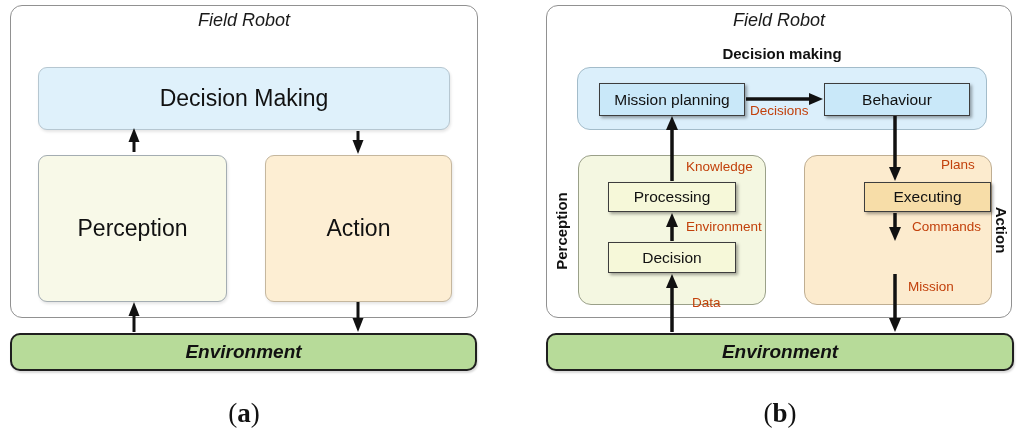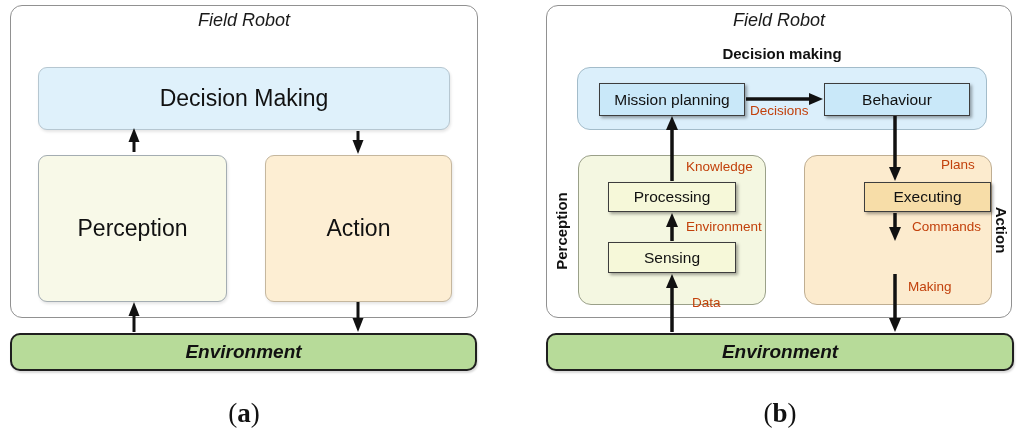--- a/index.html
+++ b/index.html
@@ -112,36 +112,36 @@
   <div class="abs vlabel cw" style="left:1001px;top:230px;">Action</div>
 
   <div class="abs smallbox blue" style="left:599px;top:83px;width:146px;height:33px;">Mission planning</div>
 
   <div class="abs smallbox blue" style="left:824px;top:83px;width:146px;height:33px;">Behaviour</div>
 
   <div class="abs flowlabel" style="left:750px;top:103px;">Decisions</div>
 
   <div class="abs smallbox yellow" style="left:608px;top:182px;width:128px;height:30px;">Processing</div>
 
-  <div class="abs smallbox yellow" style="left:608px;top:242px;width:128px;height:31px;">Sensing</div>
+  <div class="abs smallbox yellow" style="left:608px;top:242px;width:128px;height:31px;">Decision</div>
 
   <div class="abs flowlabel" style="left:686px;top:159px;">Knowledge</div>
 
   <div class="abs flowlabel" style="left:686px;top:219px;">Environment</div>
 
   <div class="abs flowlabel" style="left:692px;top:279px;margin-top:16px;">Data</div>
 
   <div class="abs smallbox orange" style="left:832px;top:182px;width:127px;height:30px;">Executing</div>
 
 
   <div class="abs flowlabel" style="left:941px;top:157px;">Plans</div>
 
   <div class="abs flowlabel" style="left:912px;top:219px;">Commands</div>
 
-  <div class="abs flowlabel" style="left:908px;top:279px;">Making</div>
+  <div class="abs flowlabel" style="left:908px;top:279px;">Mission</div>
 
   <div class="abs env" style="left:546px;top:333px;width:468px;height:38px;">Environment</div>
 
   <div class="abs caption" style="left:780px;top:398px;">
     <span>(</span><span class="bold">b</span><span>)</span>
   </div>
 
   <svg class="arrows" viewBox="0 0 1024 436">
 
     <g>

